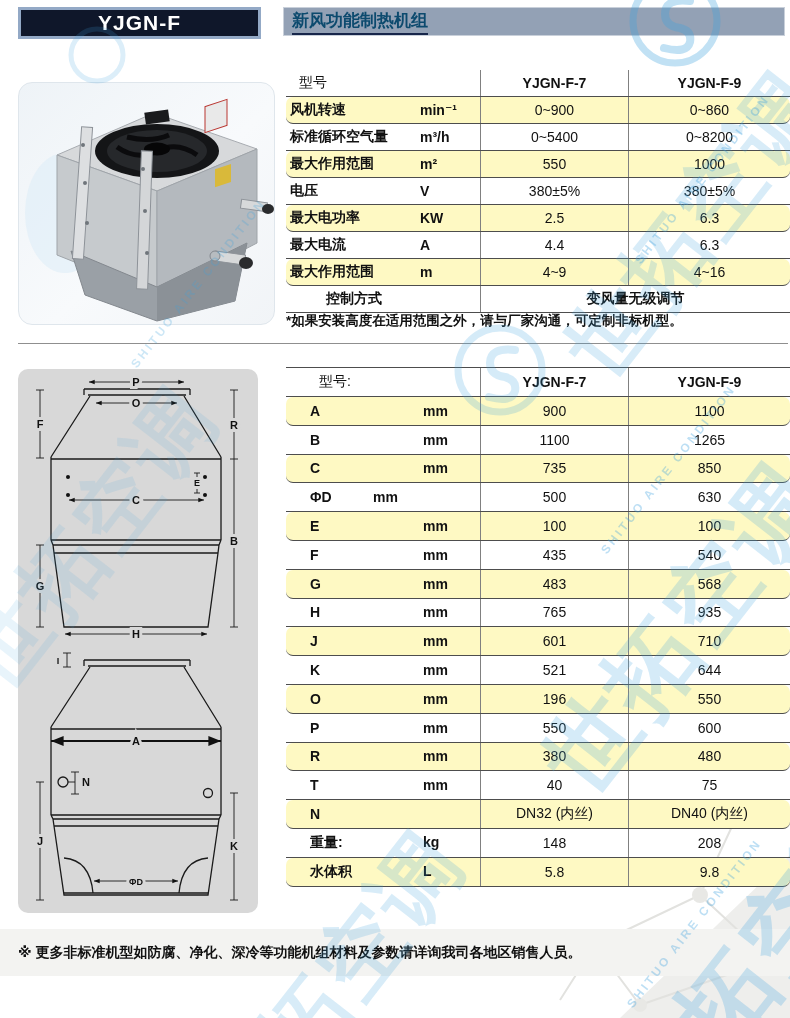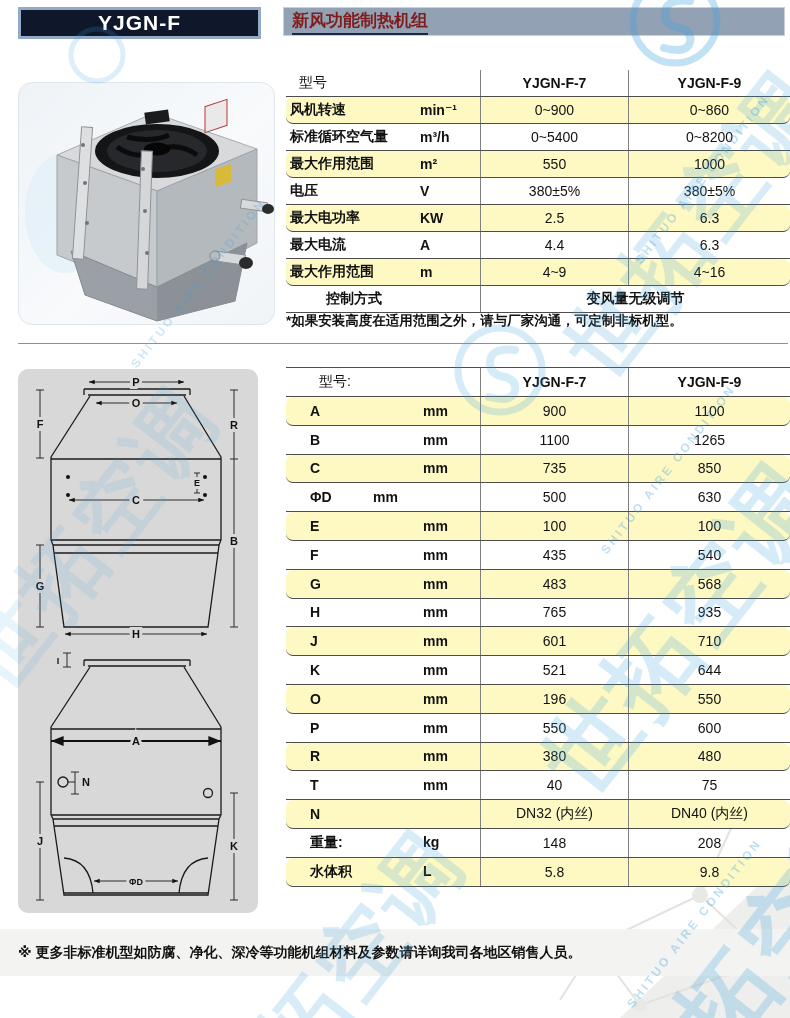--- a/index.html
+++ b/index.html
@@ -5,21 +5,21 @@
   html,body{margin:0;padding:0;}
   body{width:790px;height:1018px;position:relative;overflow:hidden;background:#ffffff;
        font-family:"Liberation Sans","DejaVu Sans",sans-serif;color:#111;}
   .abs{position:absolute;}
   
   .model-box{left:18px;top:7px;width:237px;height:26px;background:#0f172a;border:3px solid #93a9c6;
              display:flex;align-items:center;justify-content:center;}
   .model-box span{color:#fff;font-weight:bold;font-size:21px;letter-spacing:1px;}
   .title-bar{left:283px;top:7px;width:500px;height:27px;background:#93a1b5;border:1px solid #c9d0da;
              display:flex;align-items:center;}
-  .title-bar span{margin-left:8px;font-size:17px;font-weight:bold;color:#7f1d1d;
+  .title-bar span{margin-left:8px;font-size:17px;font-weight:bold;color:#0c4a6e;
                   border-bottom:2px solid #17264a;padding-bottom:1px;}
   
   .photo-card{left:18px;top:82px;width:255px;height:241px;border-radius:14px;
               background:linear-gradient(135deg,#eef3f7 0%,#f8fafc 55%,#f1f4f7 100%);
               border:1px solid #dfe6ec;overflow:hidden;}
   .photo-blue{left:6px;top:70px;width:80px;height:120px;background:#d9ecf7;border-radius:50%;opacity:.5;}
   
   .tbl{left:286px;width:504px;font-size:14px;}
   .spec-tbl{top:70px;}
   .dim-tbl{top:367px;}

